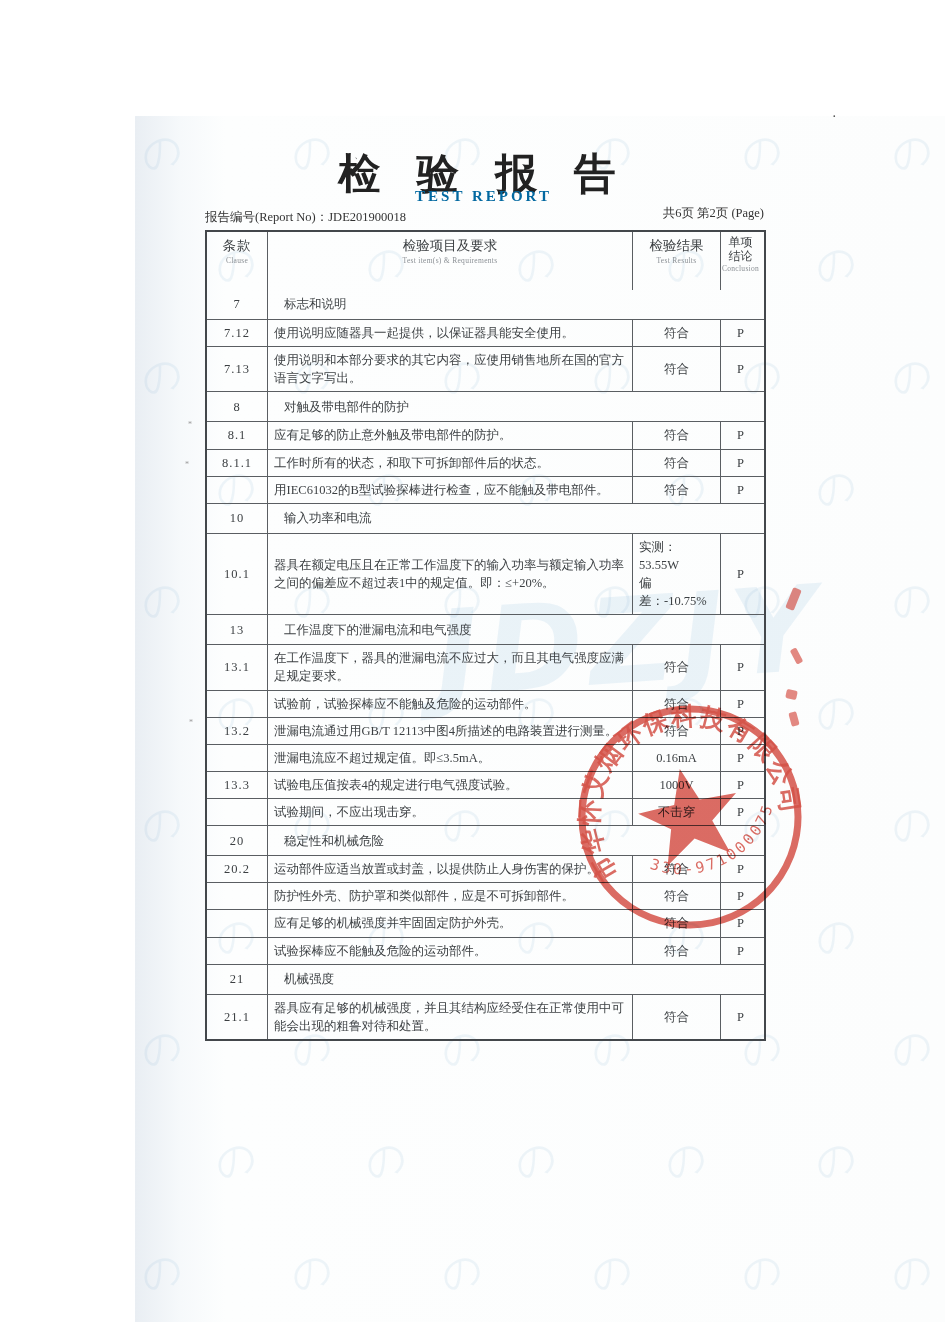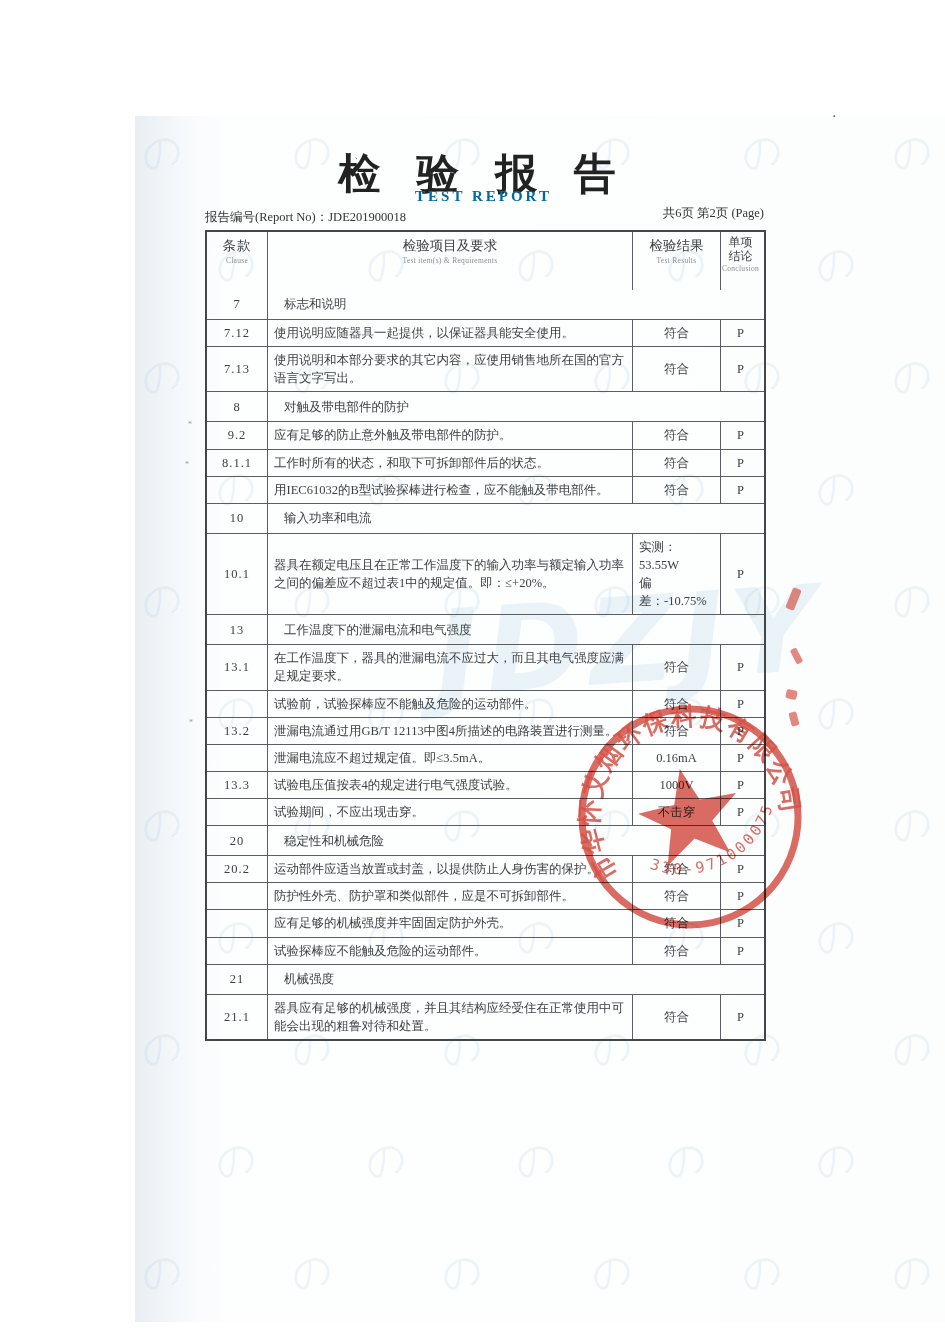--- a/index.html
+++ b/index.html
@@ -167,21 +167,21 @@
       <div class="cell c-item">使用说明和本部分要求的其它内容，应使用销售地所在国的官方语言文字写出。</div>
       <div class="cell c-result">符合</div>
       <div class="cell c-concl">P</div>
     </div>
         <div class="row section">
       <div class="cell c-clause">8</div>
       <div class="cell c-item">对触及带电部件的防护</div>
 
     </div>
         <div class="row">
-      <div class="cell c-clause">9.2</div>
+      <div class="cell c-clause">8.1</div>
       <div class="cell c-item">应有足够的防止意外触及带电部件的防护。</div>
       <div class="cell c-result">符合</div>
       <div class="cell c-concl">P</div>
     </div>
         <div class="row">
       <div class="cell c-clause">8.1.1</div>
       <div class="cell c-item">工作时所有的状态，和取下可拆卸部件后的状态。</div>
       <div class="cell c-result">符合</div>
       <div class="cell c-concl">P</div>
     </div>

